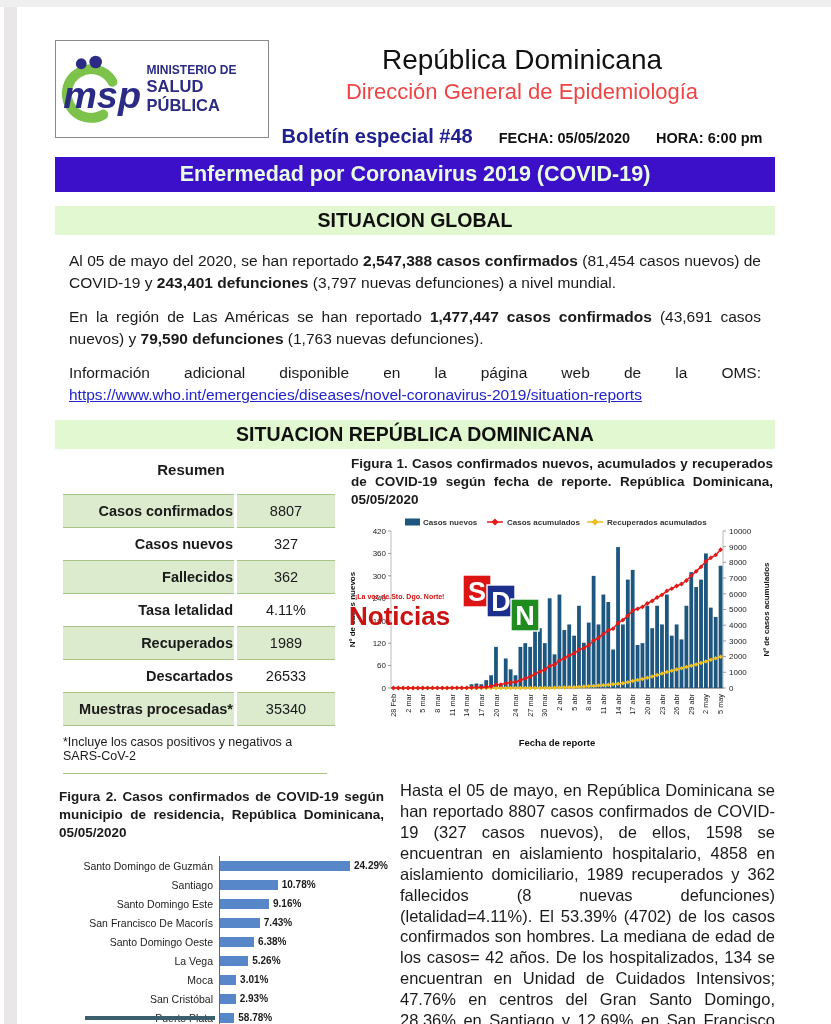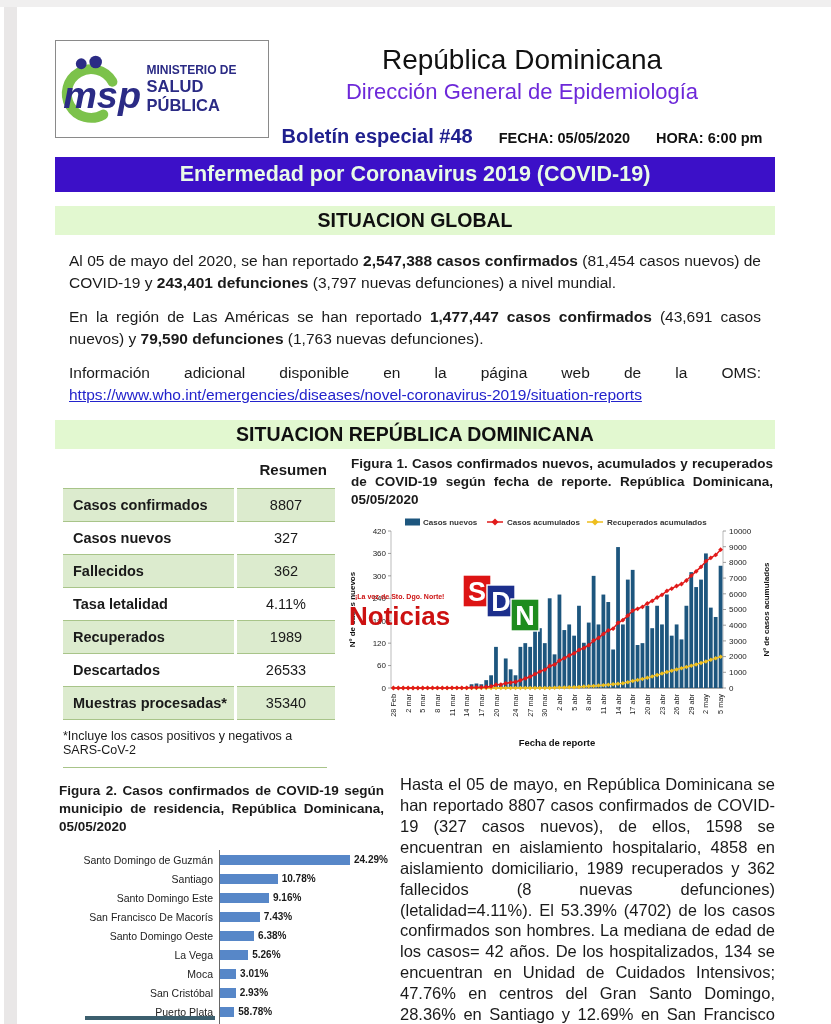--- a/index.html
+++ b/index.html
@@ -11,43 +11,43 @@
   .edge-left{position:absolute;left:4px;top:7px;width:13px;height:1017px;background:#e9e7e7;}
   .content{position:absolute;left:55px;top:0;width:720px;}
   
   .header-row{display:flex;margin-top:40px;}
   .logo-box{width:212px;height:96px;border:1px solid #8a8a8a;display:flex;align-items:center;background:#fff;flex:none;}
   .logo-text{color:#2b2b85;font-weight:bold;line-height:1.1;margin-left:4px;}
   .logo-text .l1{font-size:12px;letter-spacing:0;}
   .logo-text .l2{font-size:16.5px;}
   .title-block{flex:1;text-align:center;padding-top:4px;}
   .doc-title{font-size:28px;color:#111;}
-  .doc-subtitle{font-size:22px;color:#6d28d9;margin-top:3px;}
+  .doc-subtitle{font-size:22px;color:#ef4444;margin-top:3px;}
   .bulletin-row{margin-top:20px;display:flex;justify-content:center;align-items:baseline;gap:26px;}
   .bulletin{color:#20208e;font-weight:bold;font-size:20px;}
   .fecha,.hora{font-weight:bold;font-size:14.5px;color:#111;}
   
   .banner-purple{margin-top:9px;height:35px;background:#3c10c8;color:#e8fbe6;font-weight:bold;
     font-size:21.5px;text-align:center;line-height:35px;}
   .banner-green{margin-top:14px;height:29px;background:#e2f8d0;color:#101010;font-weight:bold;
     font-size:19.5px;text-align:center;line-height:29px;}
   .banner-green.second{margin-top:13px;}
   
   .global-text{padding:4px 14px 0 14px;}
   .global-text p{font-size:15.5px;line-height:1.45;text-align:justify;margin:11px 0;}
   .seg-bold{font-weight:bold;}
   .seg-link{color:#2323cc;text-decoration:underline;cursor:pointer;}
   
   .row-main{display:flex;margin-top:4px;}
   .col-left{width:290px;flex:none;}
   .col-right{width:430px;flex:none;}
-  .resumen-title{text-align:right;font-weight:bold;font-size:15px;margin:8px 0 10px 0;width:272px;}
+  .resumen-title{text-align:center;font-weight:bold;font-size:15px;margin:8px 0 16px 0;width:272px;}
   table.resumen{border-collapse:collapse;width:272px;margin-left:8px;}
   table.resumen td{height:30px;font-size:14.5px;}
-  table.resumen td.lbl{font-weight:bold;padding-left:10px;border-right:3px solid #ffffff;}
+  table.resumen td.lbl{font-weight:bold;padding-left:10px;border-right:3px solid #ffffff;text-align:right;}
   table.resumen td.val{text-align:center;width:96px;}
   table.resumen tr{border-top:1.5px solid #a8c489;border-bottom:1.5px solid #a8c489;}
   table.resumen tr.alt{background:#dcebce;}
   .footnote{width:264px;margin-left:8px;font-size:12.5px;margin-top:9px;padding-bottom:10px;border-bottom:1.5px solid #a8c489;}
   .fig-title{font-weight:bold;font-size:13.5px;line-height:1.35;text-align:justify;}
   .col-right .fig-title{margin:2px 2px 4px 6px;}
   
   .row-bottom{display:flex;margin-top:6px;}
   .col-left2{width:335px;flex:none;}
   .col-right2{width:385px;flex:none;padding-left:10px;box-sizing:border-box;}

